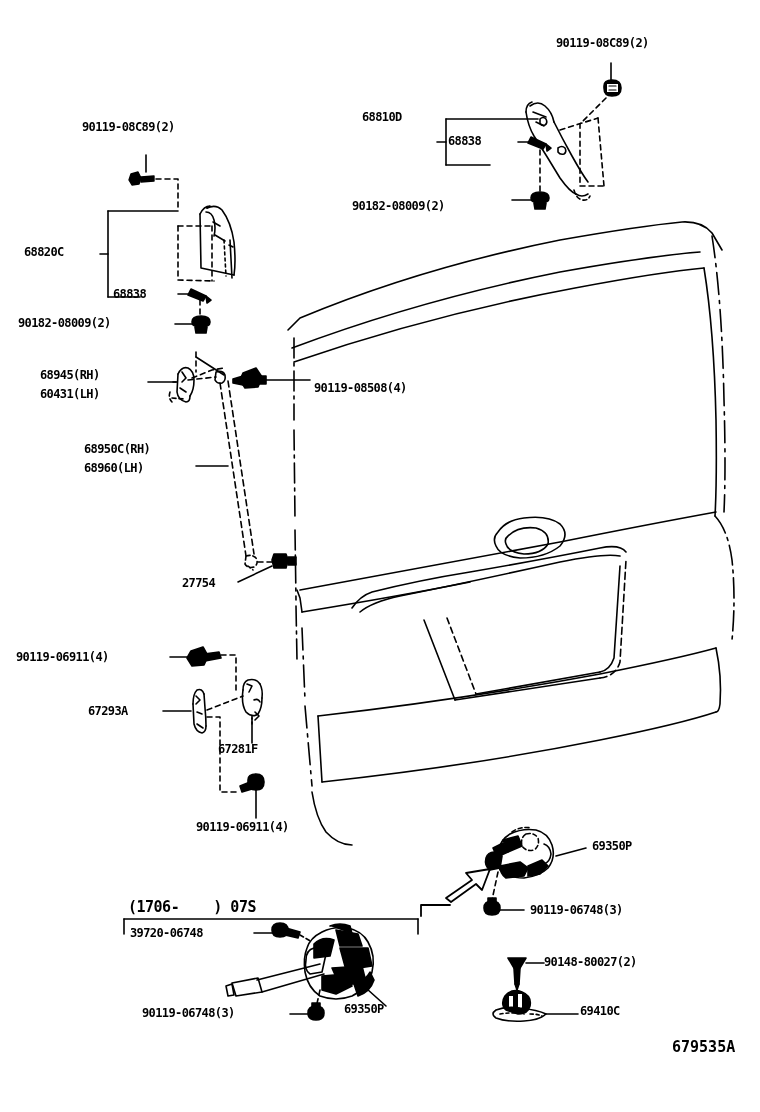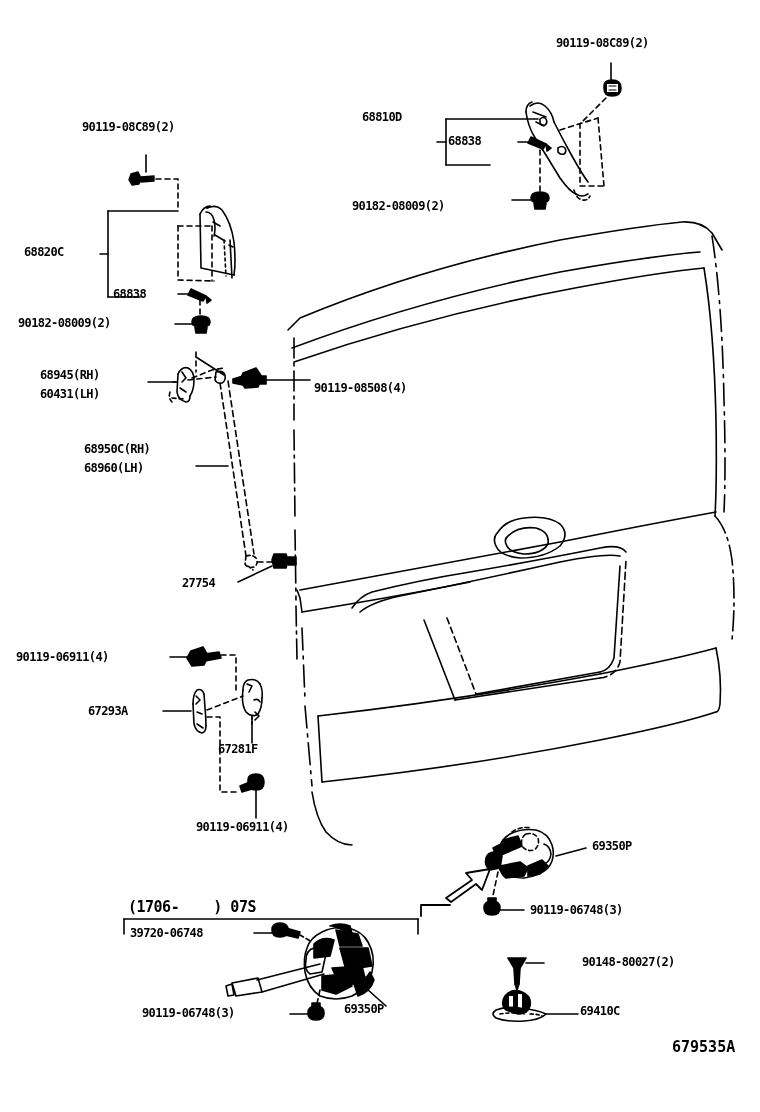--- a/index.html
+++ b/index.html
@@ -386,19 +386,19 @@
   <div class="lbl" style="left:530px;top:901px;">90119-06748(3)</div>
 
   <div class="lbl small" style="left:128px;top:898px;">(1706-    ) 07S</div>
 
   <div class="lbl" style="left:130px;top:924px;">39720-06748</div>
 
   <div class="lbl" style="left:142px;top:1004px;">90119-06748(3)</div>
 
   <div class="lbl" style="left:344px;top:1000px;">69350P</div>
 
-  <div class="lbl" style="left:582px;top:953px;">90148-80027(2)</div>
+  <div class="lbl" style="left:544px;top:953px;">90148-80027(2)</div>
 
   <div class="lbl" style="left:580px;top:1002px;text-align:right;">69410C</div>
 
   <div class="lbl code" style="left:672px;top:1038px;">679535A</div>
 
 </div>
 
 </body></html>

